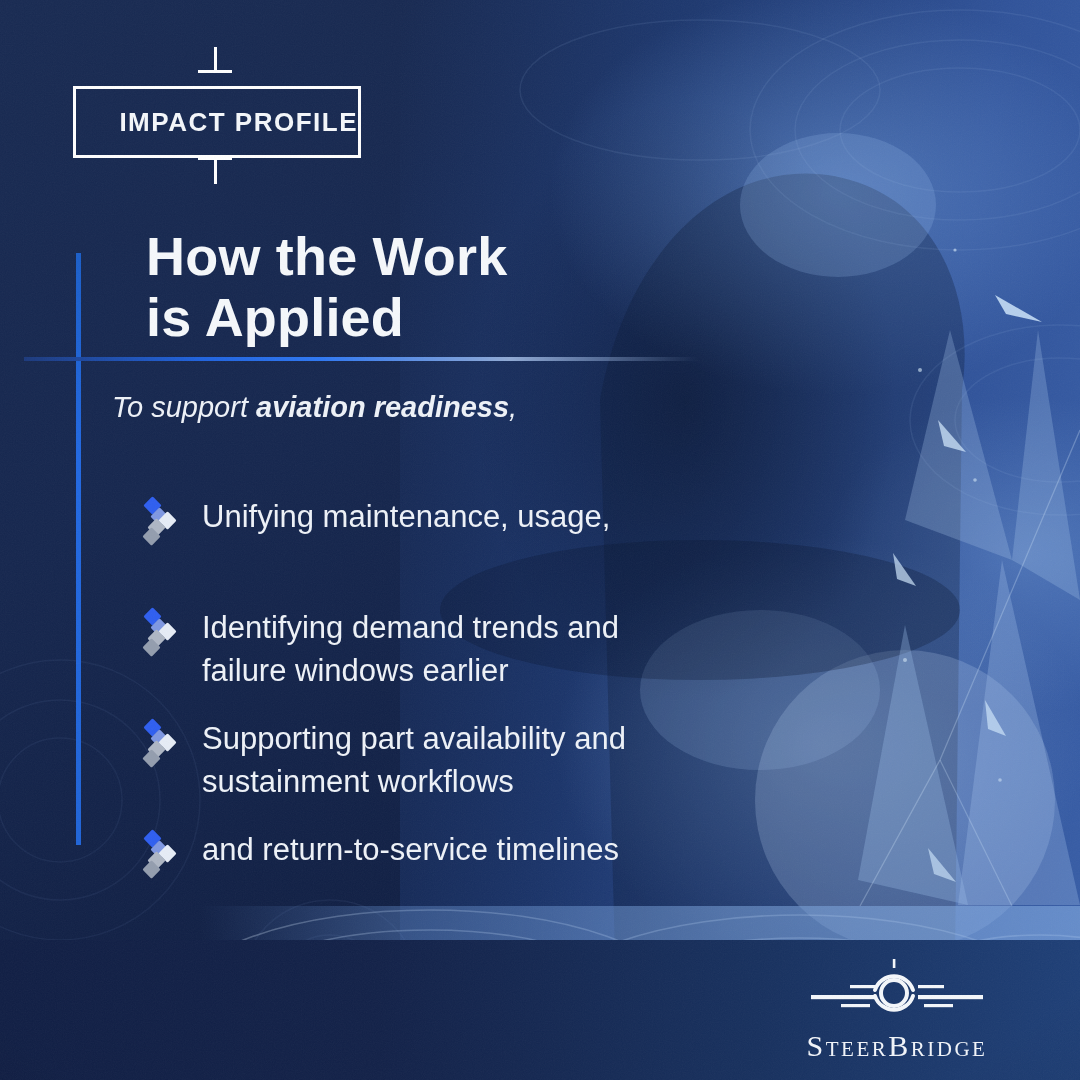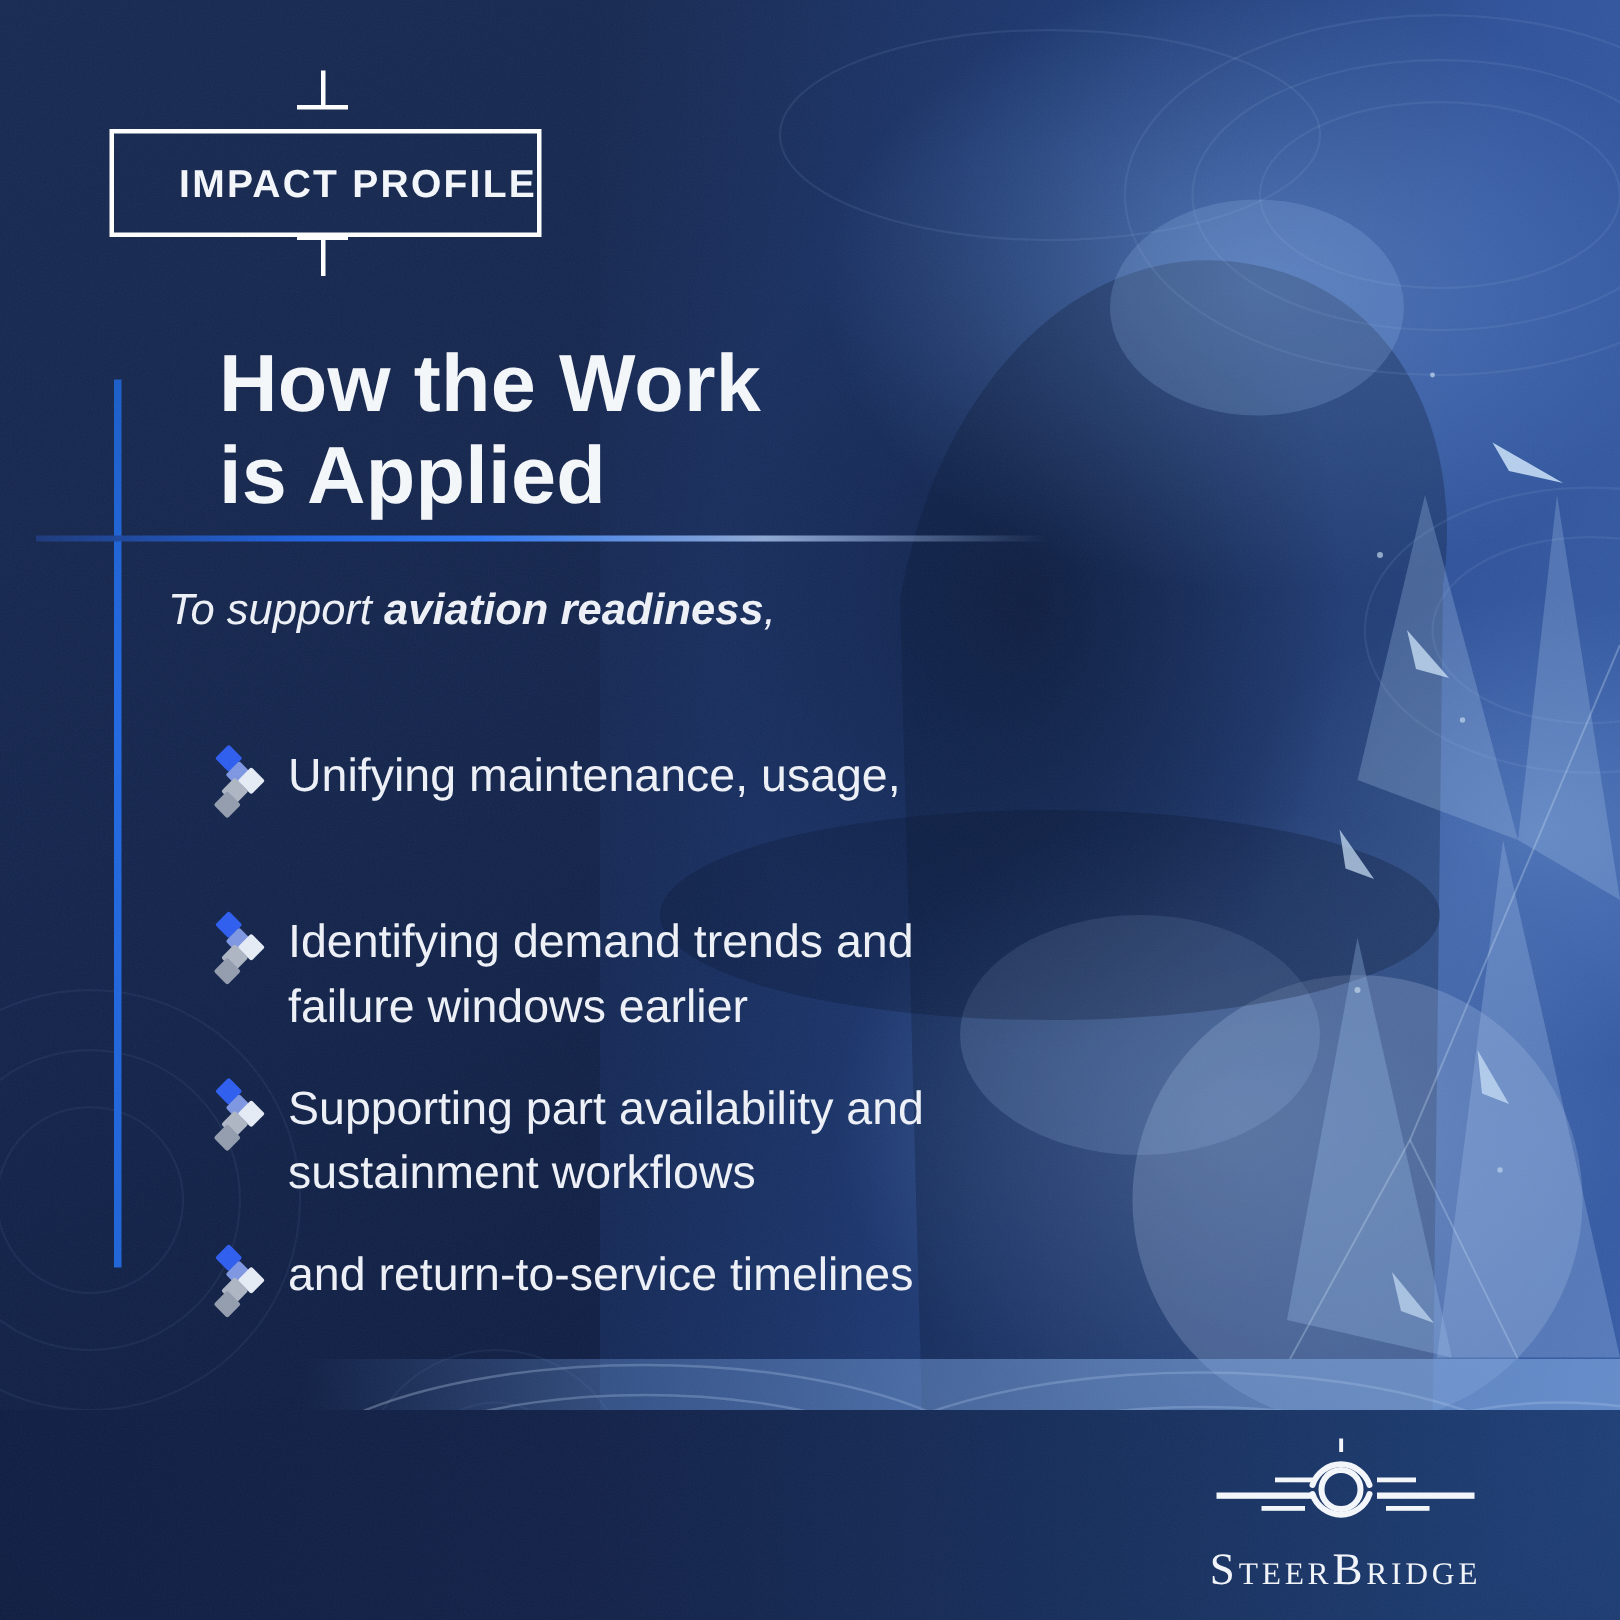--- a/index.html
+++ b/index.html
@@ -39,21 +39,21 @@
   }
   .badge-label{color:#f4f7fb;font-size:26px;font-weight:700;letter-spacing:1.5px;}
   
   .heading{left:112px;top:226px;color:#f5f8fb;font-size:54px;font-weight:700;line-height:61px;letter-spacing:0.2px;margin-left:34px;}
   .vbar{left:76px;top:253px;width:5px;height:592px;background:linear-gradient(180deg,#1a5ec9 0%,#2168e2 35%,#1f64d8 100%);}
   .divider{left:24px;top:357px;width:674px;height:4px;
     background:linear-gradient(90deg, rgba(28,58,126,0.95) 0%, #1f62dd 26%, #2e77f2 44%, #8fa9d4 72%, rgba(190,205,228,0) 100%);}
   .intro{left:112px;top:386px;width:600px;color:#eef2f8;font-size:29px;line-height:43px;font-style:italic;}
   .intro b{font-weight:700;}
   
-  .bullet{left:136px;display:flex;gap:16px;}
+  .bullet{left:136px;display:flex;gap:26px;}
   .bullet .text{color:#eef2f8;font-size:31px;line-height:43px;width:640px;}
   .chev{position:relative;width:40px;height:50px;flex:0 0 40px;margin-top:3px;}
   .chev span{position:absolute;width:13px;height:13px;transform:rotate(45deg);border-radius:1.5px;}
   .d1{left:10px;top:1px;background:#2e5ef0;}
   .d2{left:17px;top:12px;background:#7e97e2;}
   .d3{left:25px;top:16px;background:#e6ecf6;}
   .d4{left:14px;top:23px;background:#aeb6c4;}
   .d5{left:9px;top:32px;background:#939dae;}
   
   .tagline{left:78px;top:985px;color:#f0f3f8;font-size:37px;letter-spacing:0.4px;}

